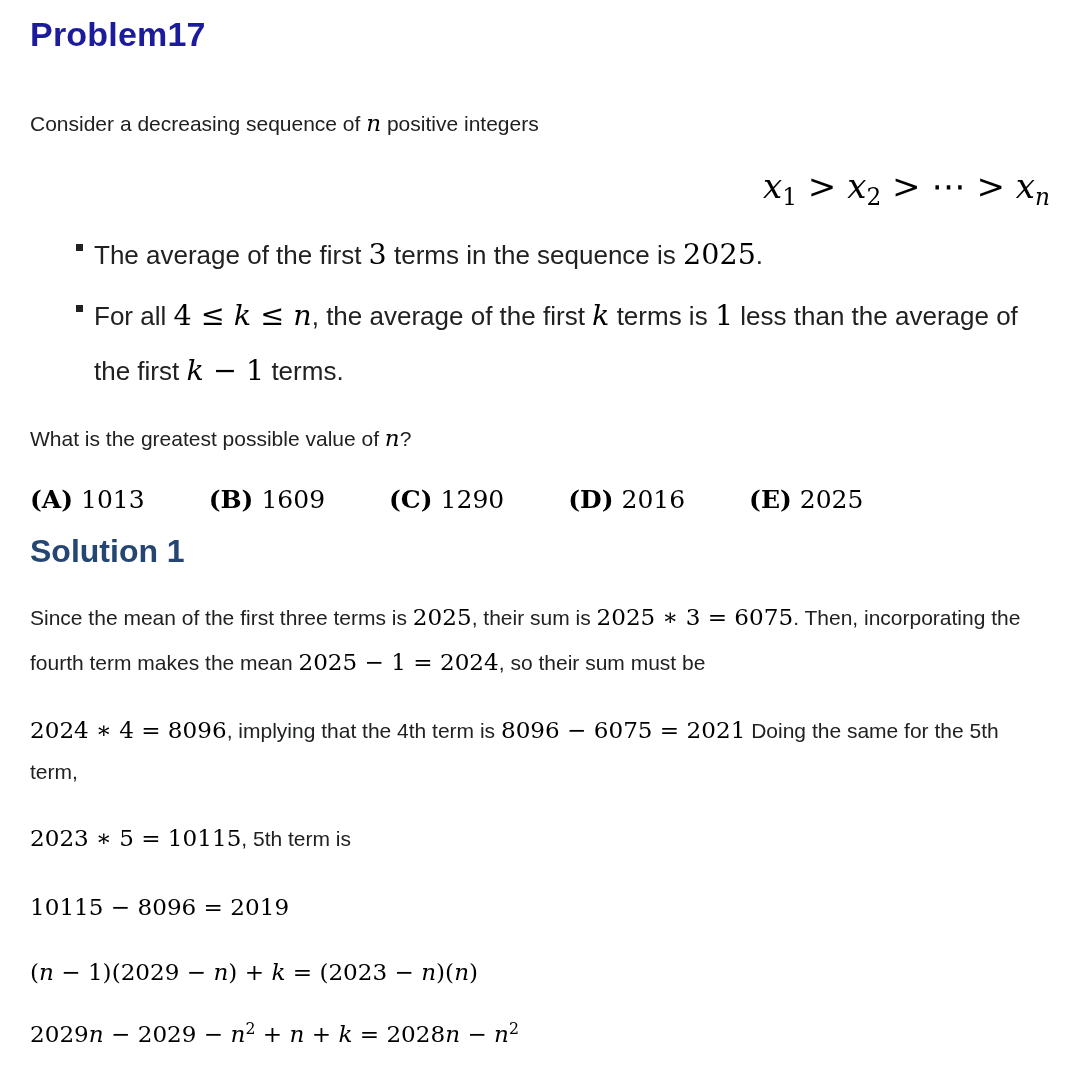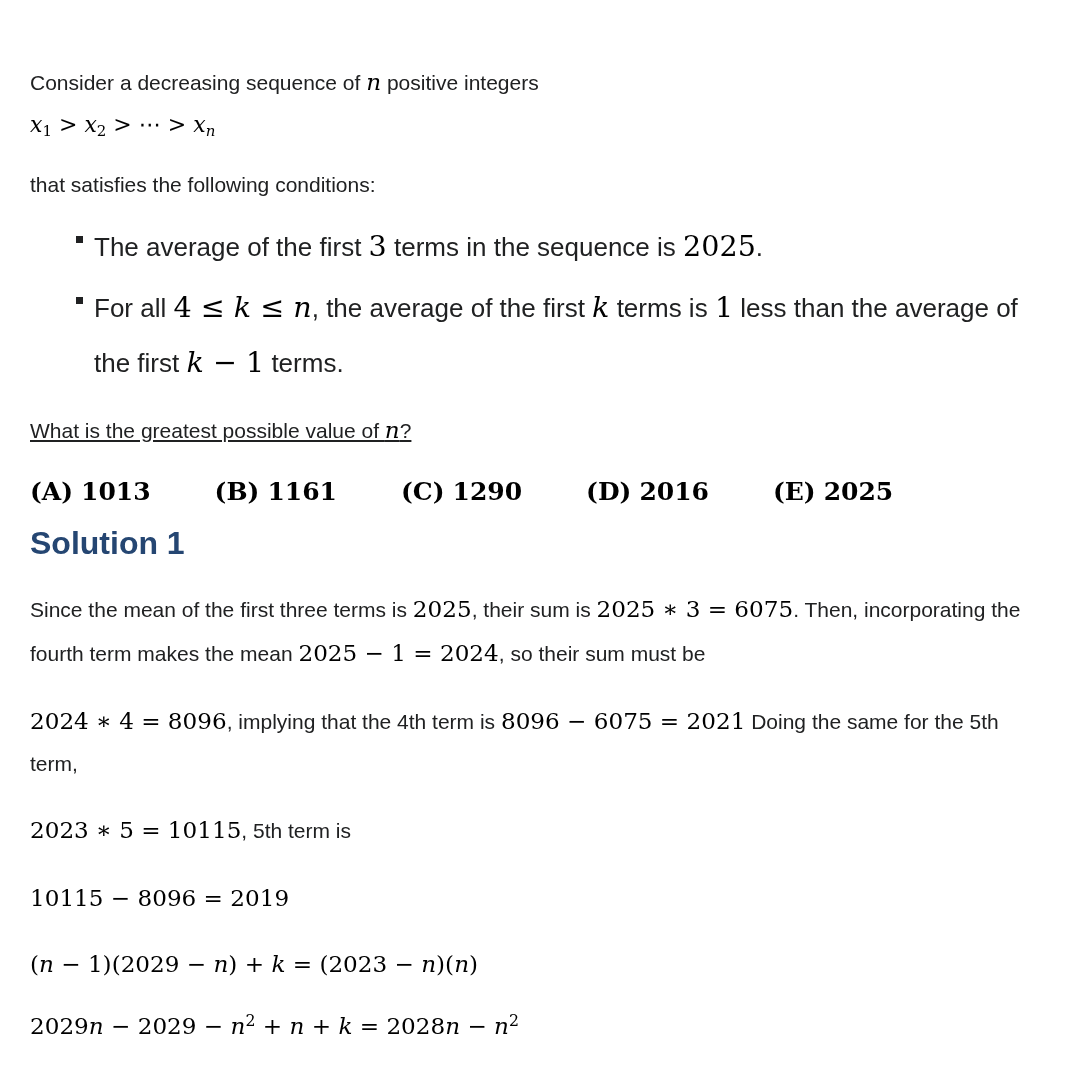--- a/index.html
+++ b/index.html
@@ -37,23 +37,23 @@
     font-weight: 700;
     color: var(--c-solution-title);
   }
   p.body {
     margin: 23px 0;
     font-size: 21px;
     line-height: 1.92;
   }
   p.intro { margin-top: 46px; margin-bottom: 0; }
   .display-math {
-    margin: 6px 0 10px 0;
-    text-align: left;
-    font-size: 20px;
+    margin: 18px 0 10px 0;
+    text-align: right;
+    font-size: 31px;
     line-height: 1.4;
     color: var(--c-math);
   }
   p.lead { margin: 22px 0 0 0; }
   ul.conditions {
     margin: 14px 0 0 0;
     padding: 0 0 0 46px;
     list-style: none;
   }
   ul.conditions li {
@@ -65,65 +65,65 @@
   ul.conditions li + li { margin-top: 6px; }
   ul.conditions li::before {
     content: "";
     position: absolute;
     left: 0;
     top: 17px;
     width: 7px;
     height: 7px;
     background: var(--c-body);
   }
-  p.question { margin: 18px 0 0 0; text-decoration: underline; }
+  p.question { margin: 18px 0 0 0; }
   .choices {
     margin: 22px 0 8px 0;
     font-size: 25px;
     line-height: 1.4;
     color: var(--c-math);
     font-family: "DejaVu Serif", serif;
   }
   .choice { margin-right: 56px; white-space: nowrap; }
   .choice:last-child { margin-right: 16px; }
   .choice-label { font-weight: 700; }
-  .choice-value { margin-left: 8px; font-weight: bold; }
+  .choice-value { margin-left: 8px; }
   p.sol { margin: 24px 0; }
   p.eq { margin: 25px 0; font-size: 21px; line-height: 1.6; }
 
   
   .seg-txt { font-family: "Liberation Sans", sans-serif; }
   .seg-mn  { font-family: "DejaVu Serif", serif; color: var(--c-math); font-size: 1.1em; }
   .seg-mi  { font-family: "DejaVu Serif", serif; color: var(--c-math); font-style: italic; font-size: 1.1em; }
   .seg-msub  { font-family: "DejaVu Serif", serif; color: var(--c-math); font-size: 0.75em; vertical-align: -0.28em; }
   .seg-misub { font-family: "DejaVu Serif", serif; color: var(--c-math); font-style: italic; font-size: 0.75em; vertical-align: -0.28em; }
   .seg-msup  { font-family: "DejaVu Serif", serif; color: var(--c-math); font-size: 0.75em; vertical-align: 0.52em; }
 </style>
 </head>
 <body>
 
 <main>
 
+  <h1 class="problem-title">Problem17</h1>
 
   <p class="body intro"><span class="seg-txt">Consider a decreasing sequence of </span><span class="seg-mi">n</span><span class="seg-txt"> positive integers</span></p>
 
   <div class="display-math"><span class="seg-mi">x</span><span class="seg-msub">1</span><span class="seg-mn"> &gt; </span><span class="seg-mi">x</span><span class="seg-msub">2</span><span class="seg-mn"> &gt; ⋯ &gt; </span><span class="seg-mi">x</span><span class="seg-misub">n</span></div>
 
-  <p class="body lead"><span class="seg-txt">that satisfies the following conditions:</span></p>
 
   <ul class="conditions">
     <li><span class="seg-txt">The average of the first </span><span class="seg-mn">3</span><span class="seg-txt"> terms in the sequence is </span><span class="seg-mn">2025</span><span class="seg-txt">.</span></li>
     <li><span class="seg-txt">For all </span><span class="seg-mn">4 ≤ </span><span class="seg-mi">k</span><span class="seg-mn"> ≤ </span><span class="seg-mi">n</span><span class="seg-txt">, the average of the first </span><span class="seg-mi">k</span><span class="seg-txt"> terms is </span><span class="seg-mn">1</span><span class="seg-txt"> less than the average of the first </span><span class="seg-mi">k</span><span class="seg-mn"> − 1</span><span class="seg-txt"> terms.</span></li>
   </ul>
 
   <p class="body question"><span class="seg-txt">What is the greatest possible value of </span><span class="seg-mi">n</span><span class="seg-txt">?</span></p>
 
   <div class="choices">
     <span class="choice"><span class="choice-label">(A)</span><span class="choice-value">1013</span></span>
-    <span class="choice"><span class="choice-label">(B)</span><span class="choice-value">1161</span></span>
+    <span class="choice"><span class="choice-label">(B)</span><span class="choice-value">1609</span></span>
     <span class="choice"><span class="choice-label">(C)</span><span class="choice-value">1290</span></span>
     <span class="choice"><span class="choice-label">(D)</span><span class="choice-value">2016</span></span>
     <span class="choice"><span class="choice-label">(E)</span><span class="choice-value">2025</span></span>
   </div>
 
   <h2 class="solution-title">Solution 1</h2>
 
   <p class="body sol"><span class="seg-txt">Since the mean of the first three terms is </span><span class="seg-mn">2025</span><span class="seg-txt">, their sum is </span><span class="seg-mn">2025 ∗ 3 = 6075</span><span class="seg-txt">. Then, incorporating the fourth term makes the mean </span><span class="seg-mn">2025 − 1 = 2024</span><span class="seg-txt">, so their sum must be</span></p>
   <p class="body sol"><span class="seg-mn">2024 ∗ 4 = 8096</span><span class="seg-txt">, implying that the 4th term is </span><span class="seg-mn">8096 − 6075 = 2021</span><span class="seg-txt"> Doing the same for the 5th term,</span></p>
   <p class="body sol"><span class="seg-mn">2023 ∗ 5 = 10115</span><span class="seg-txt">, 5th term is</span></p>

